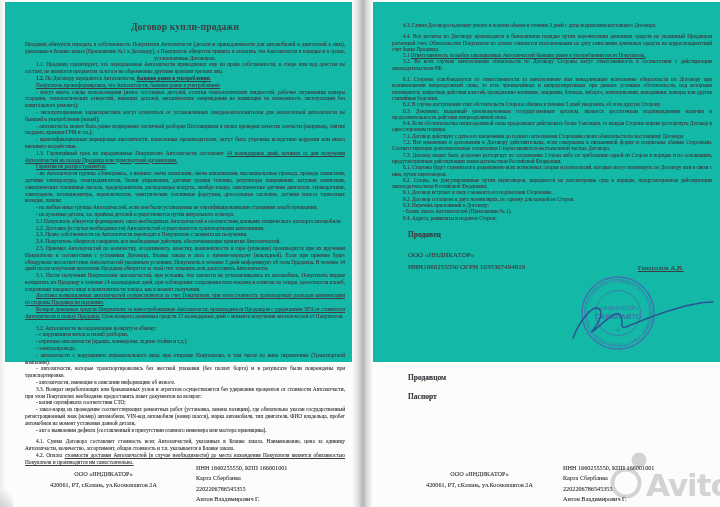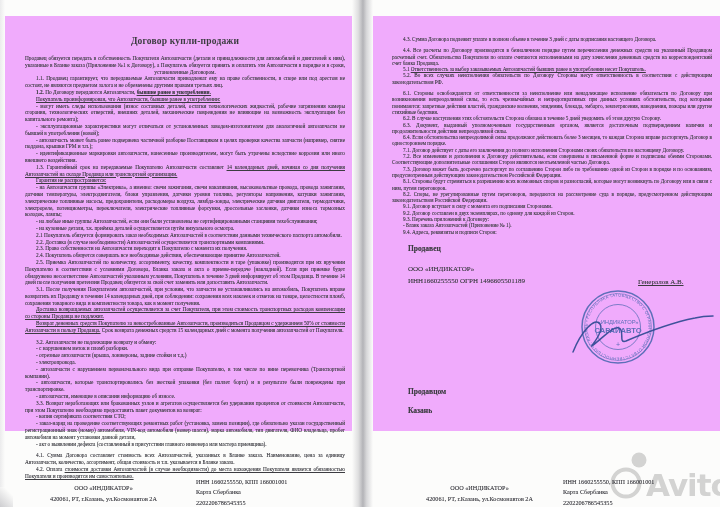--- a/index.html
+++ b/index.html
@@ -1,19 +1,19 @@
 <!DOCTYPE html>
 <html><head>
 <meta charset="utf-8">
 <style>
   html,body{margin:0;padding:0;background:#ffffff;}
   #shot{position:relative;width:720px;height:507px;overflow:hidden;
         background:#fcfcfb;font-family:"Liberation Serif","DejaVu Serif",serif;
         color:#3c3c41;}
-  .page{position:absolute;top:16px;height:415px;background:#f0abfc;box-sizing:border-box;z-index:1;}
+  .page{position:absolute;top:2px;height:360px;background:#14b8a6;box-sizing:border-box;z-index:1;}
   #pageL{left:0;width:353px;padding:13px 8px 0 25px;}
   #pageR{left:372px;width:348px;padding:20px 16px 0 20px;}
   .doc-title{font-size:9.5px;font-weight:bold;text-align:center;margin:7px 0 9px 0;letter-spacing:.2px;}
   .textflow{overflow:hidden;}
   #leftText{width:320px;height:438px;}
   #rightText{width:320px;height:208px;}
   .para{margin:0;text-align:justify;text-shadow:0 0 .35px rgba(70,70,80,.55);}
   #pageL .para{font-size:5.3px;line-height:6.8px;}
   #pageR .para{font-size:5.2px;line-height:6.3px;}
   .ind{text-indent:11px;}
@@ -126,21 +126,21 @@
         <p class="para ind"><span>8.2. Споры, не урегулированные путем переговоров, передаются на рассмотрение суда в порядке, предусмотренном действующим законодательством Российской Федерации.</span></p>
         <p class="para ind"><span>9.1. Договор вступает в силу с момента его подписания Сторонами.</span></p>
         <p class="para ind"><span>9.2. Договор составлен в двух экземплярах, по одному для каждой из Сторон.</span></p>
         <p class="para ind"><span>9.3. Перечень приложений к Договору:</span></p>
         <p class="para ind"><span>- Бланк заказа Автозапчастей (Приложение № 1).</span></p>
         <p class="para ind"><span>9.4. Адреса, реквизиты и подписи Сторон:</span></p>
       </div>
 
     <div class="abs h-bold" id="sellerHeading">Продавец</div>
     <div class="abs req" id="sellerOrg">ООО «ИНДИКАТОР»</div>
-    <div class="abs req" id="sellerInn">ИНН1660255550 ОГРН 1496605501189</div>
+    <div class="abs req" id="sellerInn">ИНН1660255550 ОГРН 1035367494819</div>
     <div class="abs req" id="sellerSigner">Генералов А.В.</div>
 
     <svg class="abs" id="stampSvg" width="96" height="96" viewBox="0 0 96 96">
       <defs>
         <path id="ringPath" d="M48,17.5 a30.5,30.5 0 1,1 -0.05,0"></path>
       </defs>
       <circle cx="48" cy="48" r="36" fill="none" stroke="#4a67b0" stroke-width="1.5"></circle>
       <circle cx="48" cy="48" r="33.4" fill="none" stroke="#4a67b0" stroke-width="0.55"></circle>
       <circle cx="48" cy="48" r="22.5" fill="none" stroke="#4a67b0" stroke-width="0.8"></circle>
       <text font-size="4.2" fill="#4a67b0" letter-spacing="0.2" font-family="Liberation Sans, sans-serif">
@@ -149,21 +149,21 @@
       <text x="48" y="44.5" text-anchor="middle" font-size="5.8" fill="#4a67b0" font-family="Liberation Sans, sans-serif">«ИНДИКАТОР»</text>
       <text x="48" y="54" text-anchor="middle" font-size="7.6" font-weight="bold" fill="#4a67b0" font-family="Liberation Sans, sans-serif">САРАЙАВТО</text>
       <text x="48" y="68" text-anchor="middle" font-size="7" fill="#4a67b0" font-family="Liberation Sans, sans-serif">+</text>
     </svg>
 
     <svg class="abs" id="signatureSvg" width="155" height="58" viewBox="0 0 155 58">
       <path d="M10,50 C18,30 32,14 37,22 C42,30 26,46 29,44 C42,34 50,24 56,26 C62,28 55,42 63,39 C84,30 112,20 132,16 C140,14 146,14 150,14" fill="none" stroke="#2f4a92" stroke-width="1.5" stroke-linecap="round" opacity="0.92"></path>
     </svg>
 
     <div class="abs h-bold" id="buyerHeading">Продавцом</div>
-    <div class="abs h-bold" id="passportHeading">Казань</div>
+    <div class="abs h-bold" id="passportHeading">Паспорт</div>
 
     <div class="abs footer-org" id="footR-org">
       <div>ООО «ИНДИКАТОР»</div>
       <div>420061, РТ, г.Казань, ул.Космонавтов 2А</div>
     </div>
     <div class="abs footer-req" id="footR-req">
       <div>ИНН 1660255550, КПП 166001001</div>
       <div>Карта Сбербанка</div>
       <div>2202206786545355</div>
       <div>Антон Владимирович Г.</div>

